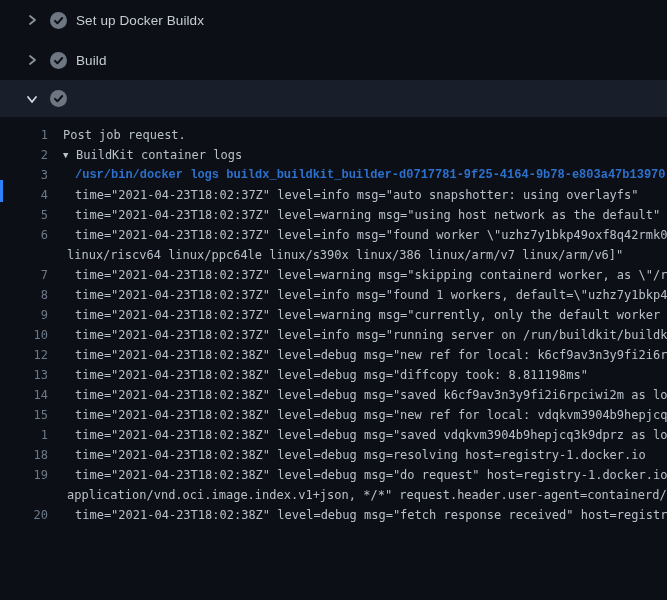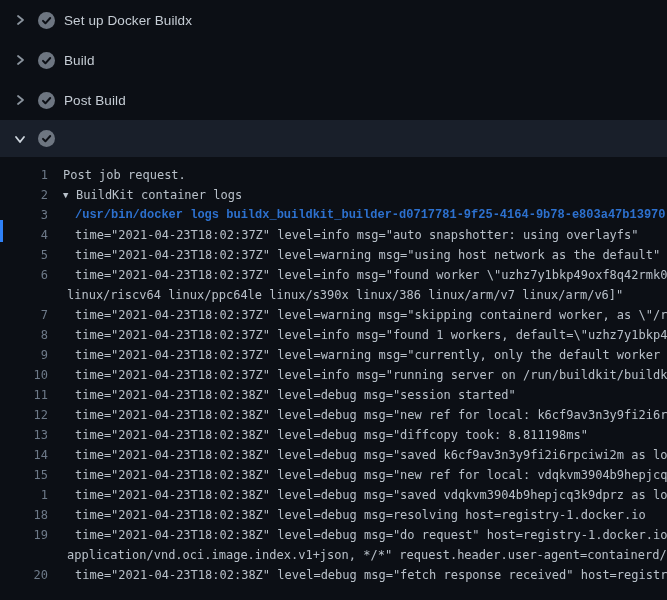--- a/index.html
+++ b/index.html
@@ -19,21 +19,21 @@
   body {
     width:667px; height:600px; overflow:hidden;
     background:var(--background);
     font-family:"Liberation Sans", sans-serif;
   }
   .app { width:667px; height:600px; overflow:hidden; position:relative; }
 
   
   .step-row {
     display:flex; align-items:center;
-    height:40px; padding-left:14px;
+    height:40px; padding-left:26px;
     cursor:pointer;
   }
   .step-row.expanded { height:37px; background:var(--expanded-header-bg); }
   .chev { width:12px; height:12px; margin-right:12px; flex:none; display:flex; align-items:center; justify-content:center; }
   .check { width:17px; height:17px; margin-right:9px; flex:none; display:flex; }
   .title { font-size:13.5px; color:var(--step-title); letter-spacing:.1px; }
   .step-row.expanded .title { color:var(--expanded-step-title); font-weight:600; }
 
   
   .log {
@@ -89,35 +89,20 @@
     </span>
 
     <span class="check">
       <svg width="17" height="17" viewBox="0 0 17 17">
         <circle cx="8.5" cy="8.5" r="8.5" fill="var(--check-circle)"></circle>
         <polyline points="5,8.9 7.4,11.3 12.2,6" fill="none" stroke="var(--background)" stroke-width="2" stroke-linecap="round" stroke-linejoin="round"></polyline>
       </svg>
     </span>
     <span class="title">Build</span>
   </div>
-      <div class="step-row">
-    <span class="chev">
-      <svg width="12" height="12" viewBox="0 0 12 12">
-            <polyline points="4,2 9,6 4,10" fill="none" stroke="var(--chevron)" stroke-width="1.8" stroke-linecap="round" stroke-linejoin="round"></polyline>
-          </svg>
-    </span>
-
-    <span class="check">
-      <svg width="17" height="17" viewBox="0 0 17 17">
-        <circle cx="8.5" cy="8.5" r="8.5" fill="var(--check-circle)"></circle>
-        <polyline points="5,8.9 7.4,11.3 12.2,6" fill="none" stroke="var(--background)" stroke-width="2" stroke-linecap="round" stroke-linejoin="round"></polyline>
-      </svg>
-    </span>
-    <span class="title">Post Build</span>
-  </div>
       <div class="step-row expanded">
 
     <span class="chev">
       <svg width="12" height="12" viewBox="0 0 12 12">
             <polyline points="2,4 6,9 10,4" fill="none" stroke="var(--chevron-expanded)" stroke-width="1.8" stroke-linecap="round" stroke-linejoin="round"></polyline>
           </svg>
     </span>
     <span class="check">
       <svg width="17" height="17" viewBox="0 0 17 17">
         <circle cx="8.5" cy="8.5" r="8.5" fill="var(--check-circle)"></circle>
@@ -166,24 +151,20 @@
   </div>
       <div class="log-line indent">
     <span class="num">9</span>
     <span class="txt">time="2021-04-23T18:02:37Z" level=warning msg="currently, only the default worker ca</span>
   </div>
       <div class="log-line indent">
     <span class="num">10</span>
     <span class="txt">time="2021-04-23T18:02:37Z" level=info msg="running server on /run/buildkit/buildkit</span>
   </div>
       <div class="log-line indent">
-    <span class="num">11</span>
-    <span class="txt">time="2021-04-23T18:02:38Z" level=debug msg="session started"</span>
-  </div>
-      <div class="log-line indent">
     <span class="num">12</span>
     <span class="txt">time="2021-04-23T18:02:38Z" level=debug msg="new ref for local: k6cf9av3n3y9fi2i6rpc</span>
   </div>
       <div class="log-line indent">
     <span class="num">13</span>
     <span class="txt">time="2021-04-23T18:02:38Z" level=debug msg="diffcopy took: 8.811198ms"</span>
   </div>
       <div class="log-line indent">
     <span class="num">14</span>
     <span class="txt">time="2021-04-23T18:02:38Z" level=debug msg="saved k6cf9av3n3y9fi2i6rpciwi2m as loca</span>

